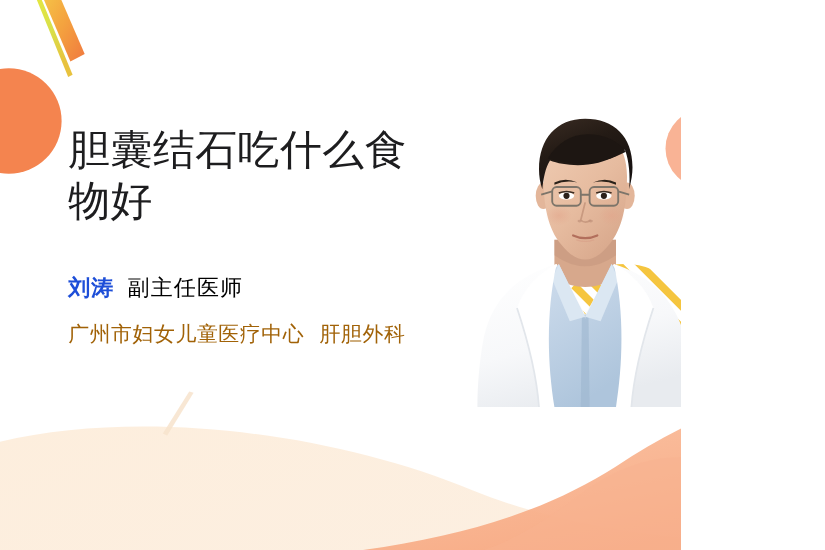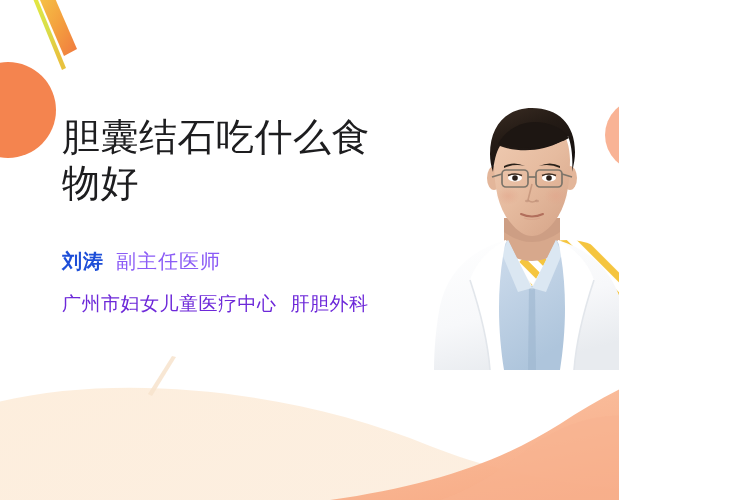--- a/index.html
+++ b/index.html
@@ -55,36 +55,36 @@
   }
   .doctor-name {
     font-size: 20px;
     font-weight: 700;
     color: #1d4ed8;
     letter-spacing: 1px;
   }
   .doctor-rank {
     font-size: 20px;
     font-weight: 400;
-    color: #8b5cf6;
+    color: #000000;
     letter-spacing: 1px;
   }
   .affil-row {
     position: absolute;
     left: 62px;
     top: 291px;
     display: flex;
     align-items: baseline;
     gap: 14px;
     white-space: nowrap;
   }
   .hospital, .department {
     font-size: 19px;
     font-weight: 400;
-    color: #6d28d9;
+    color: #a16207;
     letter-spacing: 0.5px;
   }
 
   
   .portrait {
     position: absolute;
     left: 432px;
     top: 100px;
     width: 200px;
     height: 270px;

